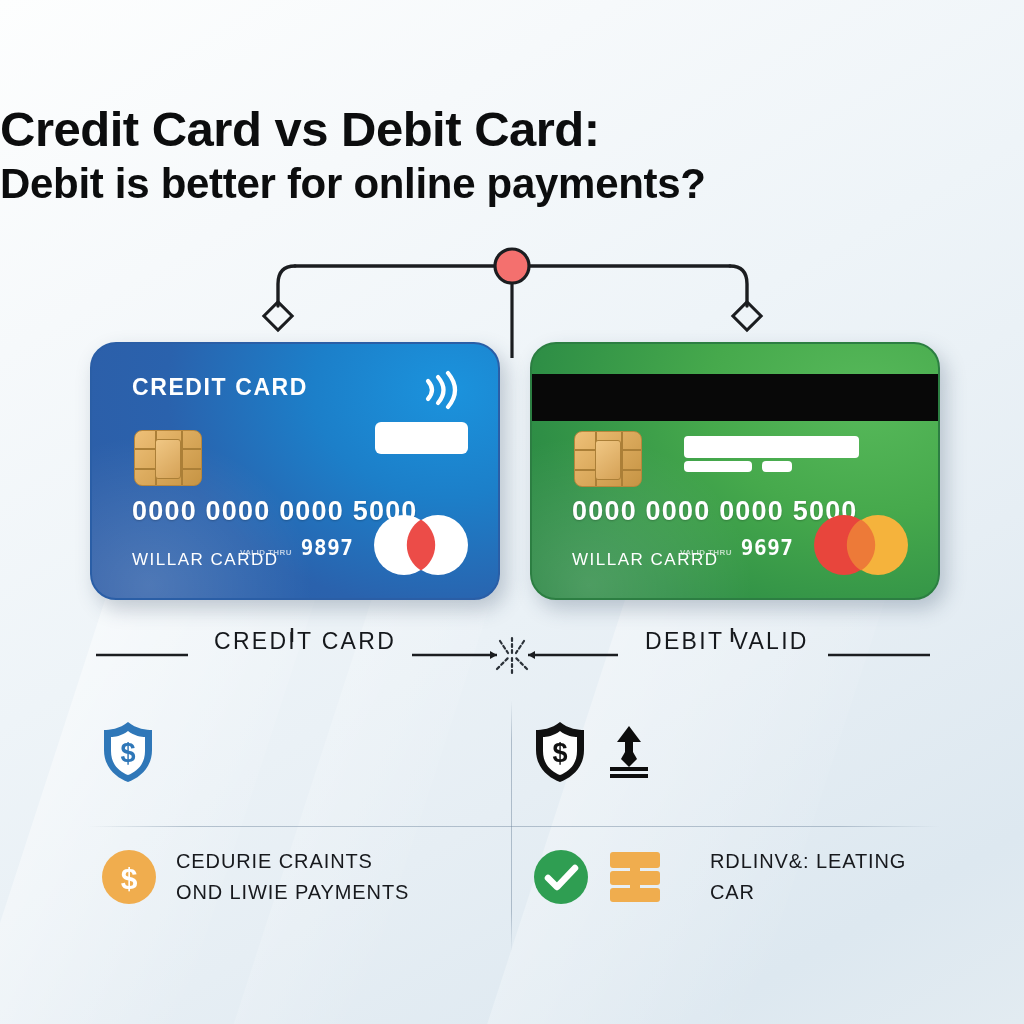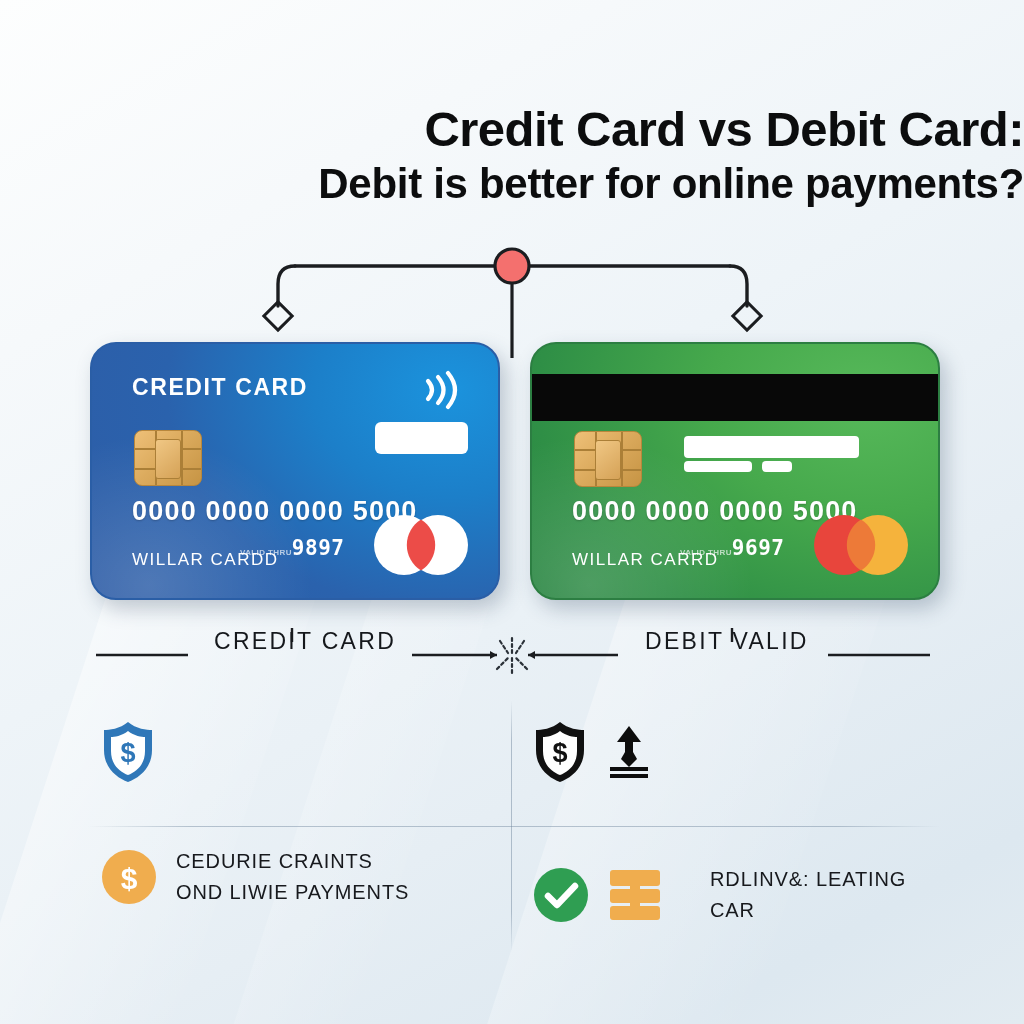--- a/index.html
+++ b/index.html
@@ -35,21 +35,21 @@
   }
   .sheen.a { left: 40px;  top: 560px; width: 210px; height: 480px; opacity: .75; }
   .sheen.b { left: 560px; top: 560px; width: 260px; height: 480px; opacity: .55; }
   .sheen.c { left: 300px; top: 600px; width: 120px; height: 440px; opacity: .35; }
 
   
   .title-block {
     position: absolute;
     left: 0; right: 0;
     top: 104px;
-    text-align: right;
+    text-align: left;
   }
   .title-line1 {
     font-size: 49px;
     font-weight: 700;
     letter-spacing: -0.5px;
     color: #0c0d0e;
     line-height: 1.06;
     white-space: nowrap;
   }
   .title-line2 {
@@ -144,21 +144,21 @@
     font-family: Liberation Sans, sans-serif;
     font-size: 27px;
     font-weight: 700;
     letter-spacing: 1.2px;
     text-shadow: 0 1px 2px rgba(0,0,0,0.22);
     white-space: nowrap;
   }
 
   .valid-row {
     position: absolute; left: 148px; top: 192px;
-    display: flex; align-items: baseline; 
+    display: flex; align-items: baseline; gap: 9px;
   }
   .valid-micro {
     color: rgba(255,255,255,0.66);
     font-size: 8px; font-weight: 700; letter-spacing: 0.4px;
     transform: scaleY(0.85);
   }
   .valid-num {
     color: #ffffff;
     font-family: "DejaVu Sans Mono", monospace;
     font-size: 21px; font-weight: 700; letter-spacing: 0.5px;
@@ -196,21 +196,21 @@
     position: absolute; left: 86px; top: 706px;
     width: 856px; height: 240px;
   }
   .feat {
     position: absolute;
     display: flex; align-items: center; gap: 18px;
   }
   .feat.f1 { left: 14px;  top: 14px;  width: 390px; }
   .feat.f2 { left: 446px; top: 14px;  width: 400px; }
   .feat.f3 { left: 14px;  top: 140px; width: 390px; }
-  .feat.f4 { left: 446px; top: 158px; width: 400px; gap: 44px; }
+  .feat.f4 { left: 446px; top: 140px; width: 400px; gap: 44px; }
 
   .feat-icons { display: flex; align-items: center; gap: 14px; flex: 0 0 auto; }
   .feat-text {
     font-size: 20px;
     line-height: 1.55;
     letter-spacing: 0.9px;
     color: #17191d;
   }
 
   .divider-v {

